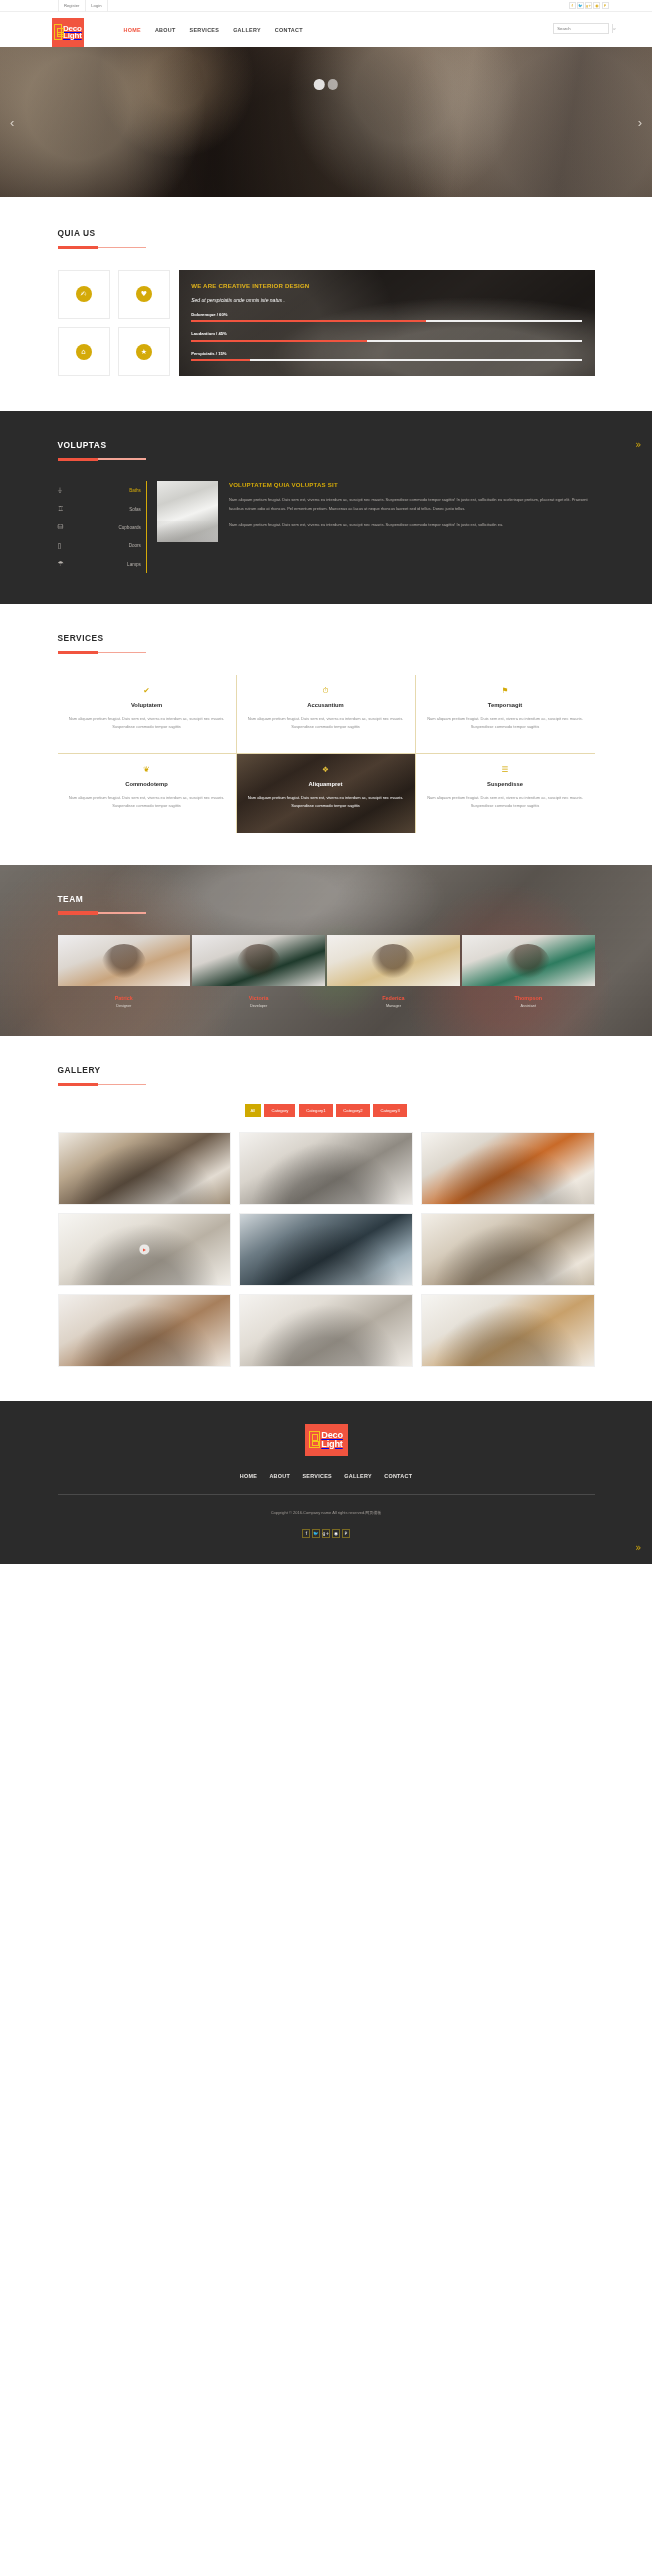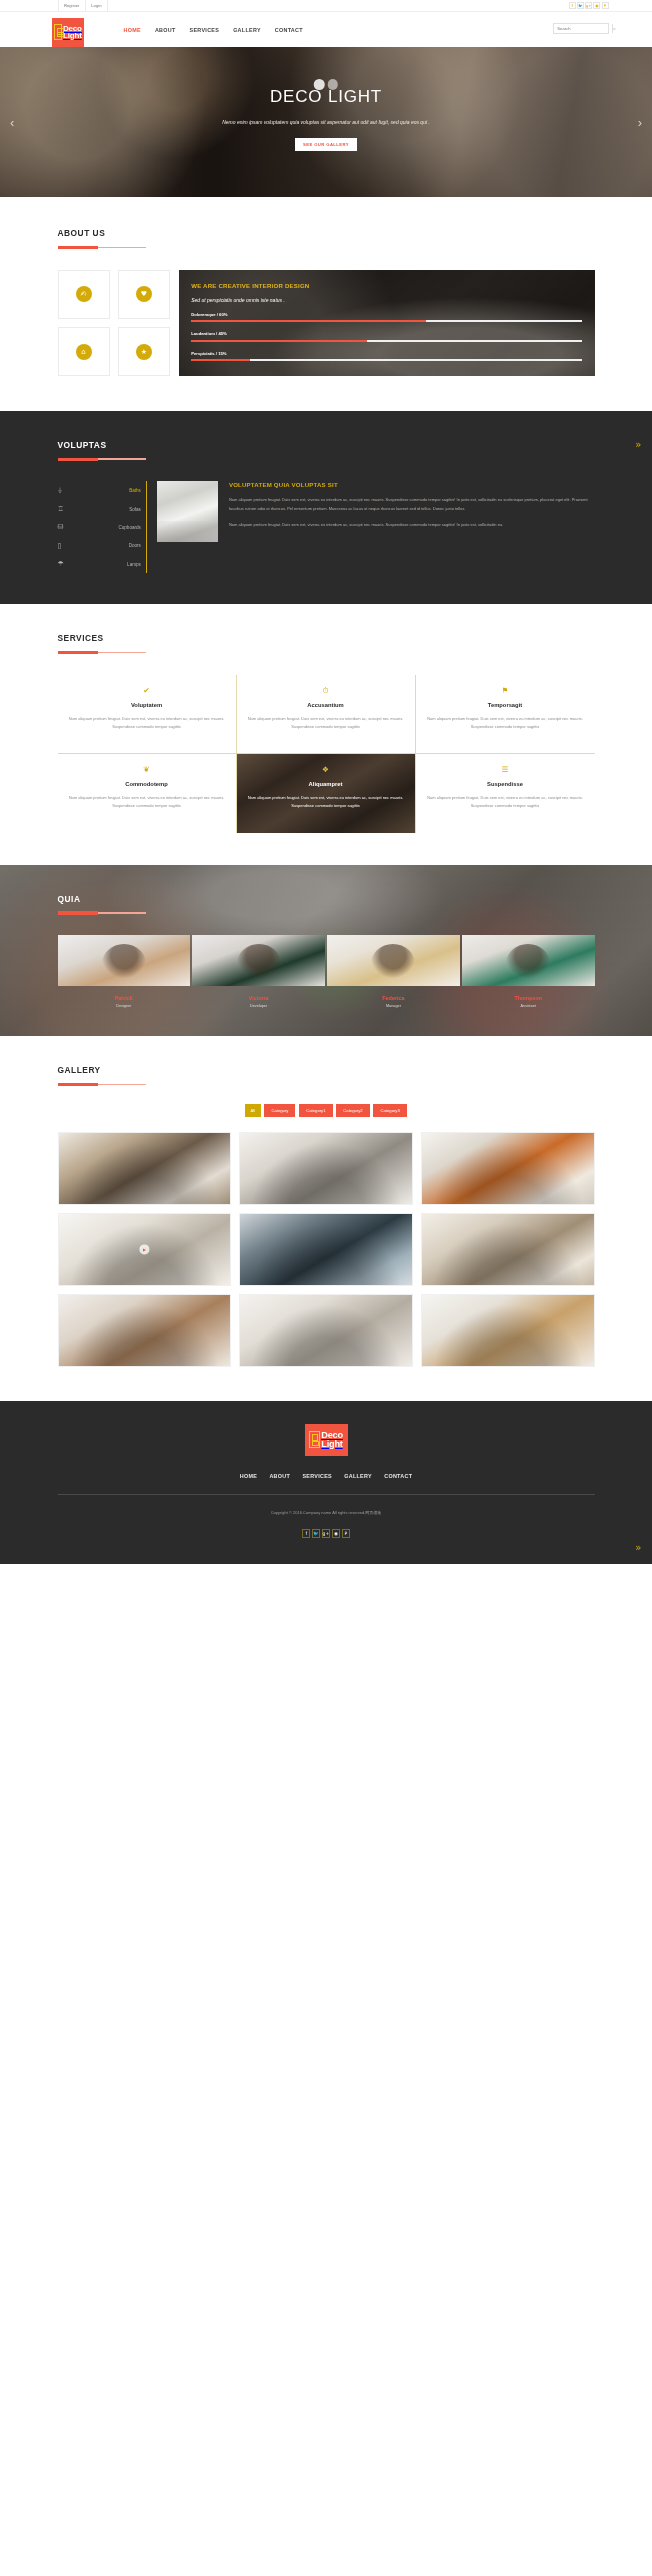--- a/index.html
+++ b/index.html
@@ -304,30 +304,25 @@
     </div>
   </div>
 
   <div class="hero">
     <div class="hero-arrow l">‹</div>
     <div class="hero-arrow r">›</div>
     <div class="hero-dots">
       <i class="on"></i>
       <i></i>
     </div>
-    <div class="hero-content">
-      <h1>DECO LIGHT</h1>
-      <p>Nemo enim ipsam voluptatem quia voluptas sit aspernatur aut odit aut fugit, sed quia eos qui .</p>
-      <div class="hero-btn">SEE OUR GALLERY</div>
-    </div>
   </div>
 
   <section class="about">
     <div class="container">
-      <div class="sec-title">ABOUT US</div>
+      <div class="sec-title">QUIA US</div>
       <div class="sec-rule"></div>
       <div class="about-grid">
         <div class="about-cards">
           <div class="icard">
             <span class="icirc">✍</span>
           </div>
           <div class="icard">
             <span class="icirc">♥</span>
           </div>
           <div class="icard">
@@ -438,21 +433,21 @@
           <div class="svc-ico">☰</div>
           <h4>Suspendisse</h4>
           <p>Nam aliquam pretium feugiat. Duis sem est, viverra eu interdum ac, suscipit nec mauris. Suspendisse commodo tempor sagittis</p>
         </div>
       </div>
     </div>
   </section>
 
   <section class="team">
     <div class="container">
-      <div class="sec-title light">QUIA</div>
+      <div class="sec-title light">TEAM</div>
       <div class="sec-rule"></div>
       <div class="team-grid">
         <div class="tmember">
           <div class="tphoto a"></div>
           <div class="tname">Patrick</div>
           <div class="trole">Designer</div>
         </div>
         <div class="tmember">
           <div class="tphoto b"></div>
           <div class="tname">Victoria</div>

